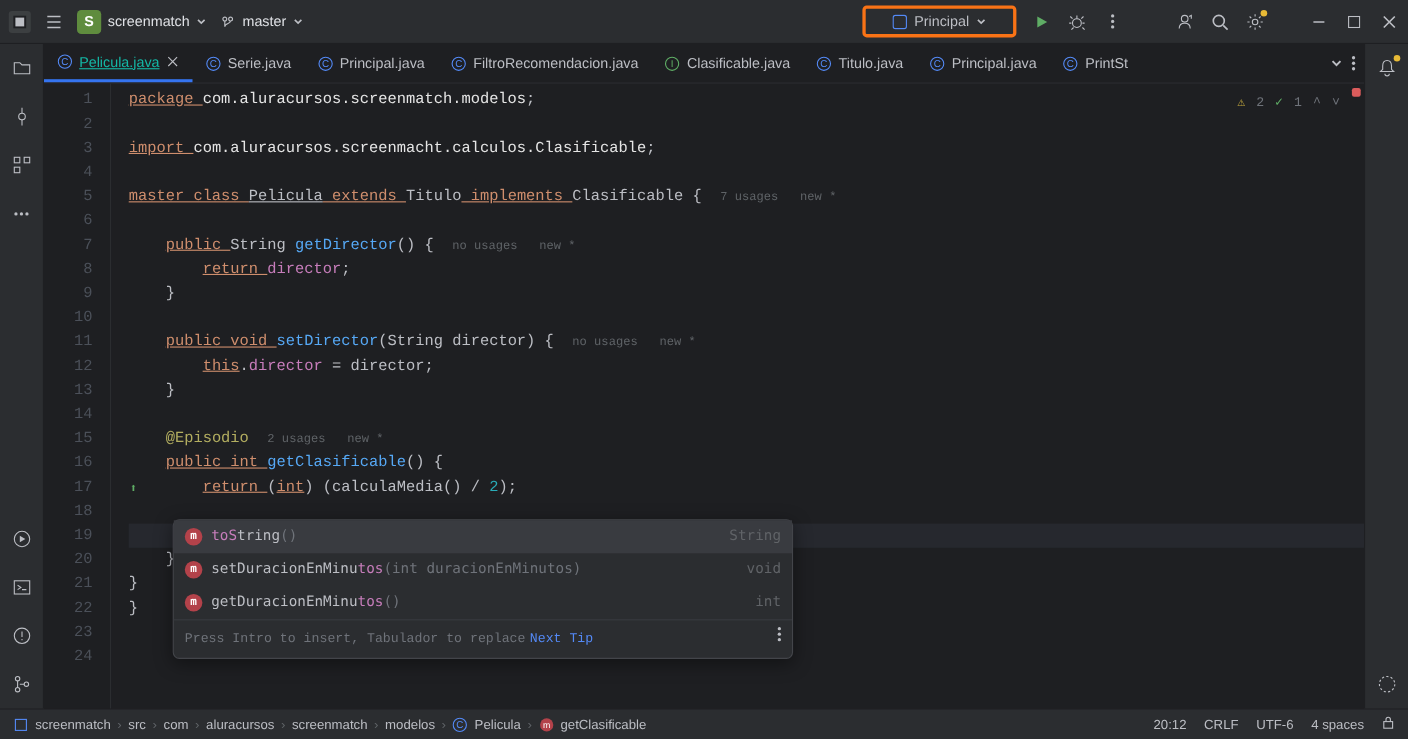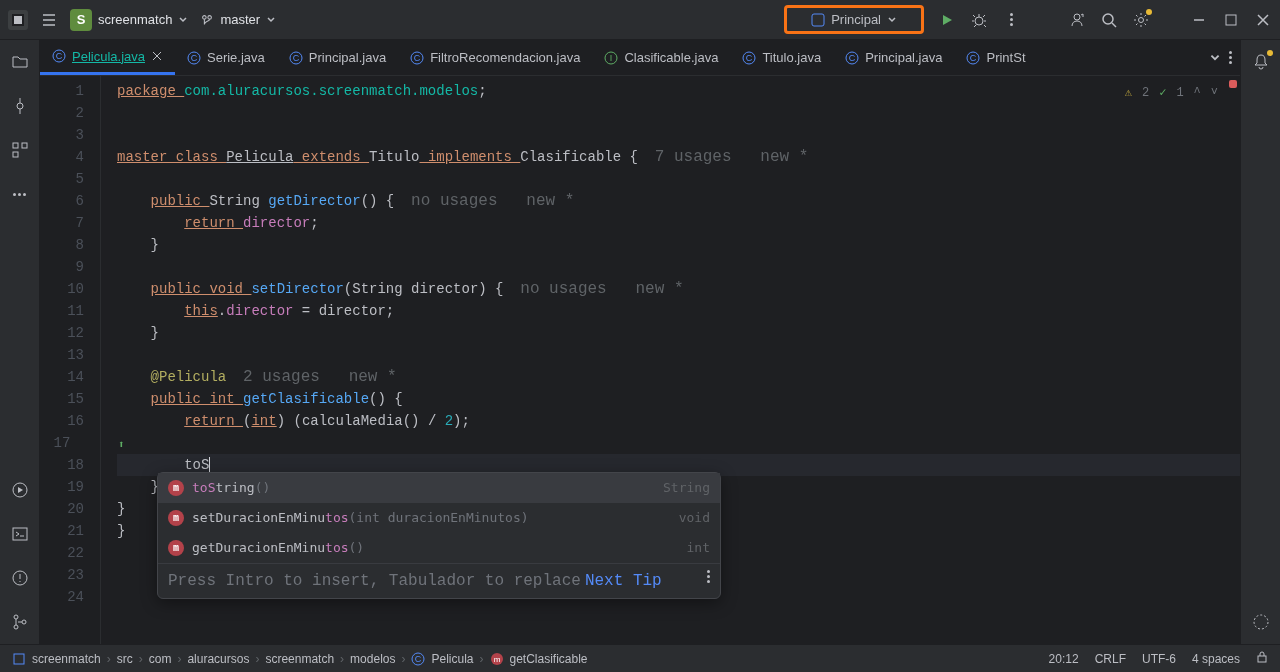--- a/index.html
+++ b/index.html
@@ -36,37 +36,37 @@
 .gutter .ln { height: 22px; }
 .code { flex: 1; position: relative; padding-top:4px; border-left: 1px solid #2b2d30; padding-left: 16px;}
 .line { height: 22px; white-space: pre; }
 
 .kw { color: #cf8e6d; text-decoration: underline; }
 .cls { color: #bcbec4; }
 .mtd { color: #56a8f5; }
 .fn { color: #c77dbb; }
 .ann { color: #b3ae60; }
 .num { color: #2aacb8; }
-.hint { color: #5f6367; font-size: 16px; margin-top: 40px; }
-.pkg { color: #14b8a6; }
+.hint { color: #5f6367; font-size: 11px; margin-top: 40px; }
+.pkg { color: #e5e5e5; }
 .und { text-decoration: underline; text-decoration-color: #bcbec4; }
 
 .insp-overlay { position:absolute; top:6px; right:22px; display:flex; gap:10px; align-items:center; color:#6f737a; font-size:12px;}
 .scroll-mark-red { position:absolute; right:3px; top:4px; width:8px; height:8px; background:#db5c5c; border-radius:2px;}
 
 .line-hl { background: #26282e; }
 .caret { display:inline-block; width:1px; height:16px; background:#ced0d6; vertical-align:middle; animation: blink 1s infinite;}
 @keyframes blink {50%{opacity:0;}}
 
 .popup { position: absolute; top: 396px; left: 56px; width: 564px; background: #2b2d30; border: 1px solid #43454a; border-radius: 6px; box-shadow: 0 4px 16px rgba(0,0,0,0.4); }
 .popup-row { display:flex; align-items:center; padding: 4px 10px; gap:8px; font-family: 'Consolas', monospace; font-size:13px;}
 .popup-row.sel { background: #393b40; }
 .popup-row .ret { margin-left:auto; color: #606367;}
 .m-icon { width:16px; height:16px; border-radius:50%; background: #b3424a; color:#fff; display:flex; align-items:center; justify-content:center; font-size:10px; font-weight:bold;}
-.popup-hint { padding: 6px 10px; color: #6f737a; font-size: 16px; border-top: 1px solid #393b40; display:flex; }
+.popup-hint { padding: 6px 10px; color: #6f737a; font-size: 12px; border-top: 1px solid #393b40; display:flex; }
 .popup-hint a { color: #548af7; text-decoration:none; margin-left:4px;}
 .popup-dots { margin-left:auto; }
 .sg-match { color: #c77dbb; }
 .sg-rest { color: #bcbec4; }
 .sg-param { color: #6f737a; }
 
 .statusbar { height: 28px; background: #2b2d30; display:flex; align-items:center; padding: 0 12px; font-size: 12px; color:#bcbec4; border-top: 1px solid #1e1f22;}
 .breadcrumb { display:flex; align-items:center; gap: 6px;}
 .breadcrumb .sep { color:#5f6367; }
 .status-right { margin-left:auto; display:flex; gap:16px; align-items:center;}
@@ -321,53 +321,54 @@
           <div class="ln">7</div>
           <div class="ln">8</div>
           <div class="ln">9</div>
           <div class="ln">10</div>
           <div class="ln">11</div>
           <div class="ln">12</div>
           <div class="ln">13</div>
           <div class="ln">14</div>
           <div class="ln">15</div>
           <div class="ln">16</div>
-          <div class="ln" style="position:relative;text-align:center;">17</div>
+          <div class="ln" style="position:relative;">17</div>
           <div class="ln">18</div>
           <div class="ln">19</div>
           <div class="ln">20</div>
           <div class="ln">21</div>
           <div class="ln">22</div>
           <div class="ln">23</div>
           <div class="ln">24</div>
       </div>
       <div style="position:absolute; left:78px; top:358px; color:#5fad65; font-size:11px;">⬆</div>
       <div class="code">
         <div class="insp-overlay">
           <span style="color:#c2a83e">⚠</span>
             <span>2</span>
           <span style="color:#5fad65">✓</span>
             <span>1</span>
           <span>^</span>
             <span>˅</span>
         </div>
 <div class="line"><span class="kw">package </span><span class="pkg">com.aluracursos.screenmatch.modelos</span><span>;</span></div>
 <div class="line"></div>
+<div class="line"><span class="kw">import </span><span class="pkg">com.aluracursos.screenmacht.calculos.Clasificable</span><span>;</span></div>
 <div class="line"></div>
 <div class="line"><span class="kw">master class </span><span class="cls und">Pelicula</span><span class="kw"> extends </span><span class="cls">Titulo</span><span class="kw"> implements </span><span class="cls">Clasificable</span><span> {  </span><span class="hint">7 usages   new *</span></div>
 <div class="line"></div>
 <div class="line">    <span class="kw">public </span><span class="cls">String </span><span class="mtd">getDirector</span><span>() {  </span><span class="hint">no usages   new *</span></div>
 <div class="line">        <span class="kw">return </span><span class="fn">director</span><span>;</span></div>
 <div class="line">    }</div>
 <div class="line"></div>
 <div class="line">    <span class="kw">public void </span><span class="mtd">setDirector</span><span>(String director) {  </span><span class="hint">no usages   new *</span></div>
 <div class="line">        <span class="kw">this</span><span>.</span><span class="fn">director</span><span> = director;</span></div>
 <div class="line">    }</div>
 <div class="line"></div>
-<div class="line">    <span class="ann">@Pelicula</span><span>  </span><span class="hint">2 usages   new *</span></div>
+<div class="line">    <span class="ann">@Episodio</span><span>  </span><span class="hint">2 usages   new *</span></div>
 <div class="line">    <span class="kw">public int </span><span class="mtd">getClasificable</span><span>() {</span></div>
 <div class="line">        <span class="kw">return </span><span>(</span><span class="kw">int</span><span>) (</span><span>calculaMedia() / </span><span class="num">2</span><span>);</span></div>
 <div class="line"></div>
 <div class="line line-hl">        <span>toS</span><span class="caret"></span></div>
 <div class="line">    }</div>
 <div class="line">}</div>
 <div class="line">}</div>
 <div class="line"></div>
 
         <div class="popup">

